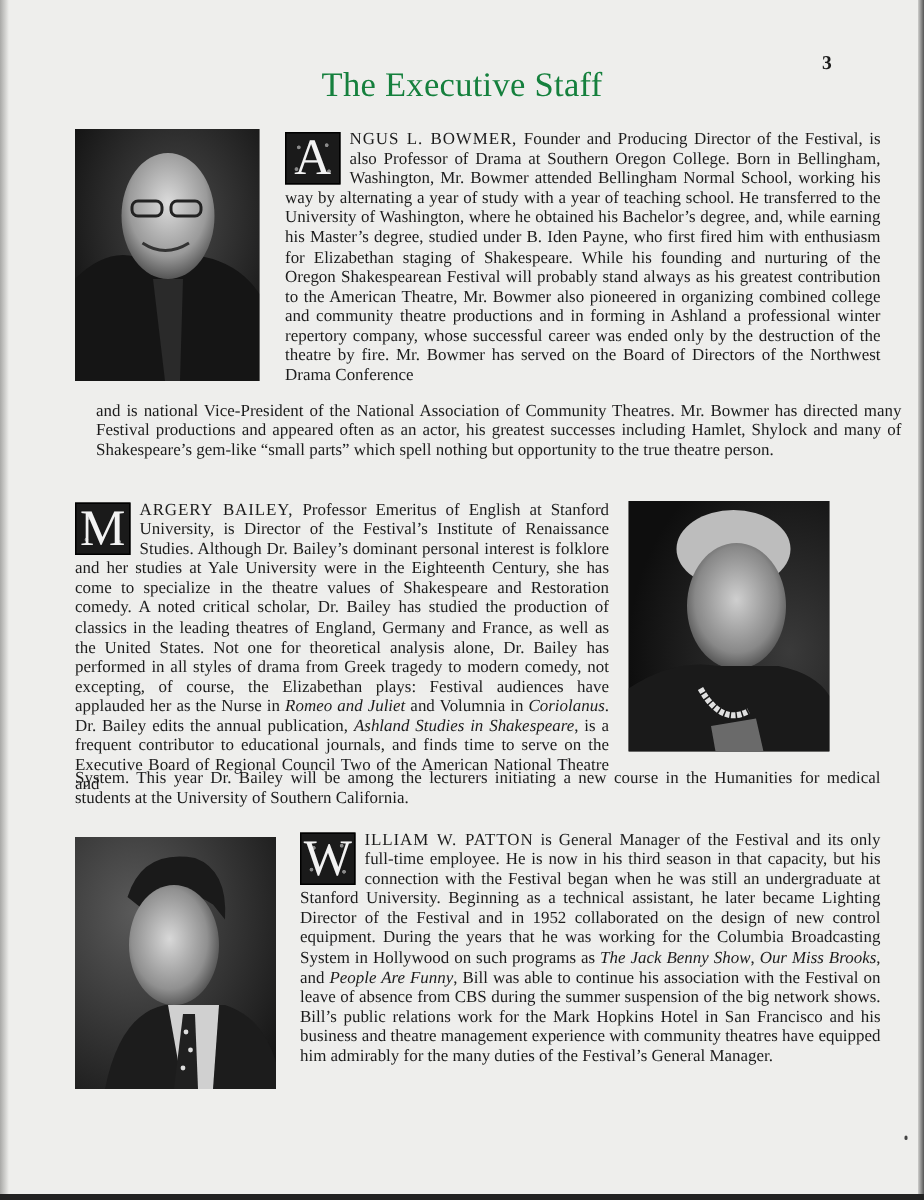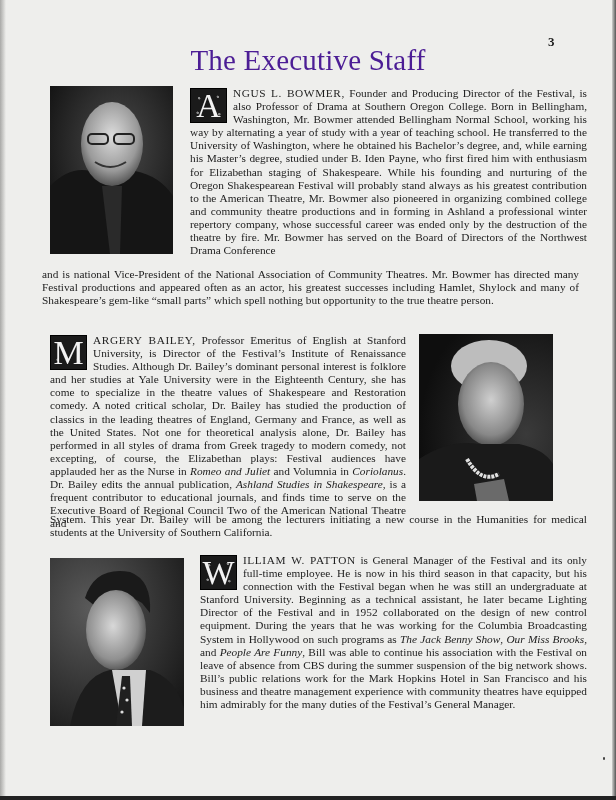--- a/index.html
+++ b/index.html
@@ -20,22 +20,22 @@
   .page-edge-bottom {
     position: absolute; left: 0; bottom: 0; width: 616px; height: 4px;
     background: #222;
   }
   .page-number {
     position: absolute; top: 34px; left: 548px;
     font-size: 13px; font-weight: bold;
   }
   .page-title {
     position: absolute; top: 44px; left: 0; width: 616px; text-align: center;
-    font-size: 29px; font-weight: normal; letter-spacing: 0.2px;
-    margin: 0; color: #4c1d95;
+    font-size: 23px; font-weight: normal; letter-spacing: 0.2px;
+    margin: 0; color: #15803d;
   }
   .photo {
     position: absolute; overflow: hidden; background: #141414;
   }
   .photo svg { display: block; width: 100%; height: 100%; }
   .text {
     position: absolute; font-size: 11.3px; line-height: 13.1px;
     text-align: justify; color: #1c1c1c;
   }
   .text p { margin: 0; }
@@ -89,21 +89,21 @@
     <path d="M45 76 Q60 86 76 76" stroke="#333" stroke-width="2" fill="none"></path>
     <path d="M52 100 L60 168 L70 168 L72 100 Z" fill="#2a2a2a"></path>
   </svg>
 </div>
 
 <div class="text" style="left:190px; top:87px; width:397px;">
   <p>
     <span class="initial"><span>A</span></span><span class="small-caps">NGUS L. BOWMER,</span><span> Founder and Producing Director of the Festival, is also Professor of Drama at Southern Oregon College. Born in Bellingham, Washington, Mr. Bowmer attended Bellingham Normal School, working his way by alternating a year of study with a year of teaching school. He transferred to the University of Washington, where he obtained his Bachelor’s degree, and, while earning his Master’s degree, studied under B. Iden Payne, who first fired him with enthusiasm for Elizabethan staging of Shakespeare. While his founding and nurturing of the Oregon Shakespearean Festival will probably stand always as his greatest contribution to the American Theatre, Mr. Bowmer also pioneered in organizing combined college and community theatre productions and in forming in Ashland a professional winter repertory company, whose successful career was ended only by the destruction of the theatre by fire. Mr. Bowmer has served on the Board of Directors of the Northwest Drama Conference</span>
   </p>
 </div>
-<div class="text" style="left:42px; top:268px; width:537px;">
+<div class="text" style="left:64px; top:268px; width:537px;">
   <p>and is national Vice-President of the National Association of Community Theatres. Mr. Bowmer has directed many Festival productions and appeared often as an actor, his greatest successes including Hamlet, Shylock and many of Shakespeare’s gem-like “small parts” which spell nothing but opportunity to the true theatre person.</p>
 </div>
 
 <div class="text" style="left:50px; top:334px; width:356px;">
   <p>
     <span class="initial"><span>M</span></span><span class="small-caps">ARGERY BAILEY,</span><span> Professor Emeritus of English at Stanford University, is Director of the Festival’s Institute of Renaissance Studies. Although Dr. Bailey’s dominant personal interest is folklore and her studies at Yale University were in the Eighteenth Century, she has come to specialize in the theatre values of Shakespeare and Restoration comedy. A noted critical scholar, Dr. Bailey has studied the production of classics in the leading theatres of England, Germany and France, as well as the United States. Not one for theoretical analysis alone, Dr. Bailey has performed in all styles of drama from Greek tragedy to modern comedy, not excepting, of course, the Elizabethan plays: Festival audiences have applauded her as the Nurse in </span><em>Romeo and Juliet</em><span> and Volumnia in </span><em>Coriolanus</em><span>. Dr. Bailey edits the annual publication, </span><em>Ashland Studies in Shakespeare</em><span>, is a frequent contributor to educational journals, and finds time to serve on the Executive Board of Regional Council Two of the American National Theatre and</span>
   </p>
 </div>
 <div class="text" style="left:50px; top:513px; width:537px;">
   <p>System. This year Dr. Bailey will be among the lecturers initiating a new course in the Humanities for medical students at the University of Southern California.</p>

